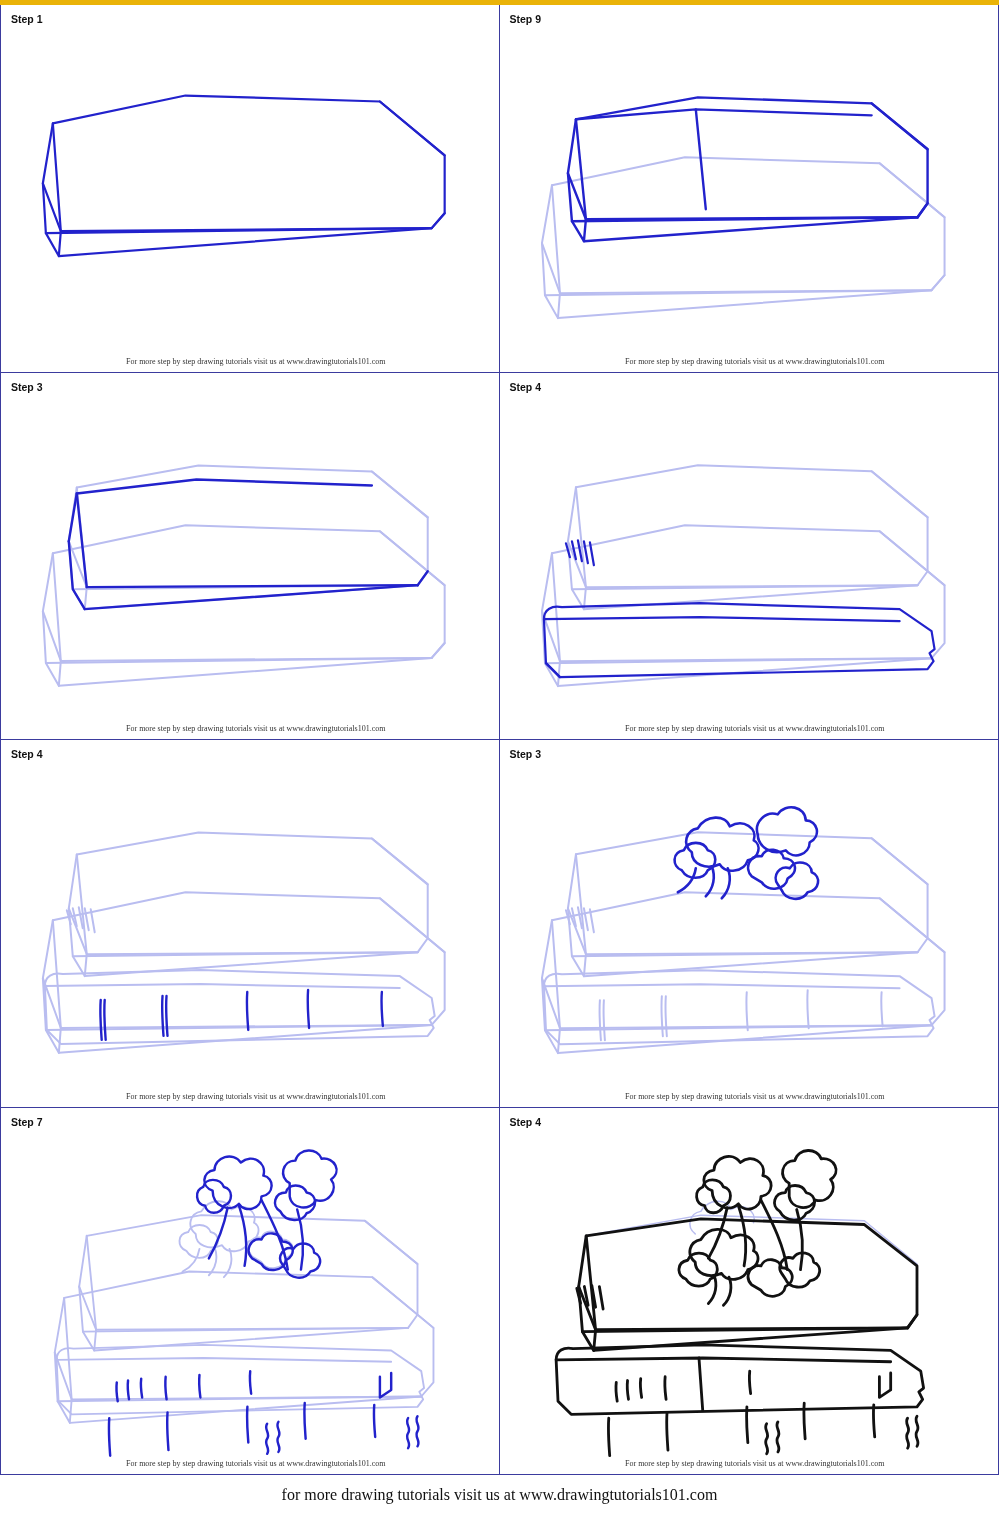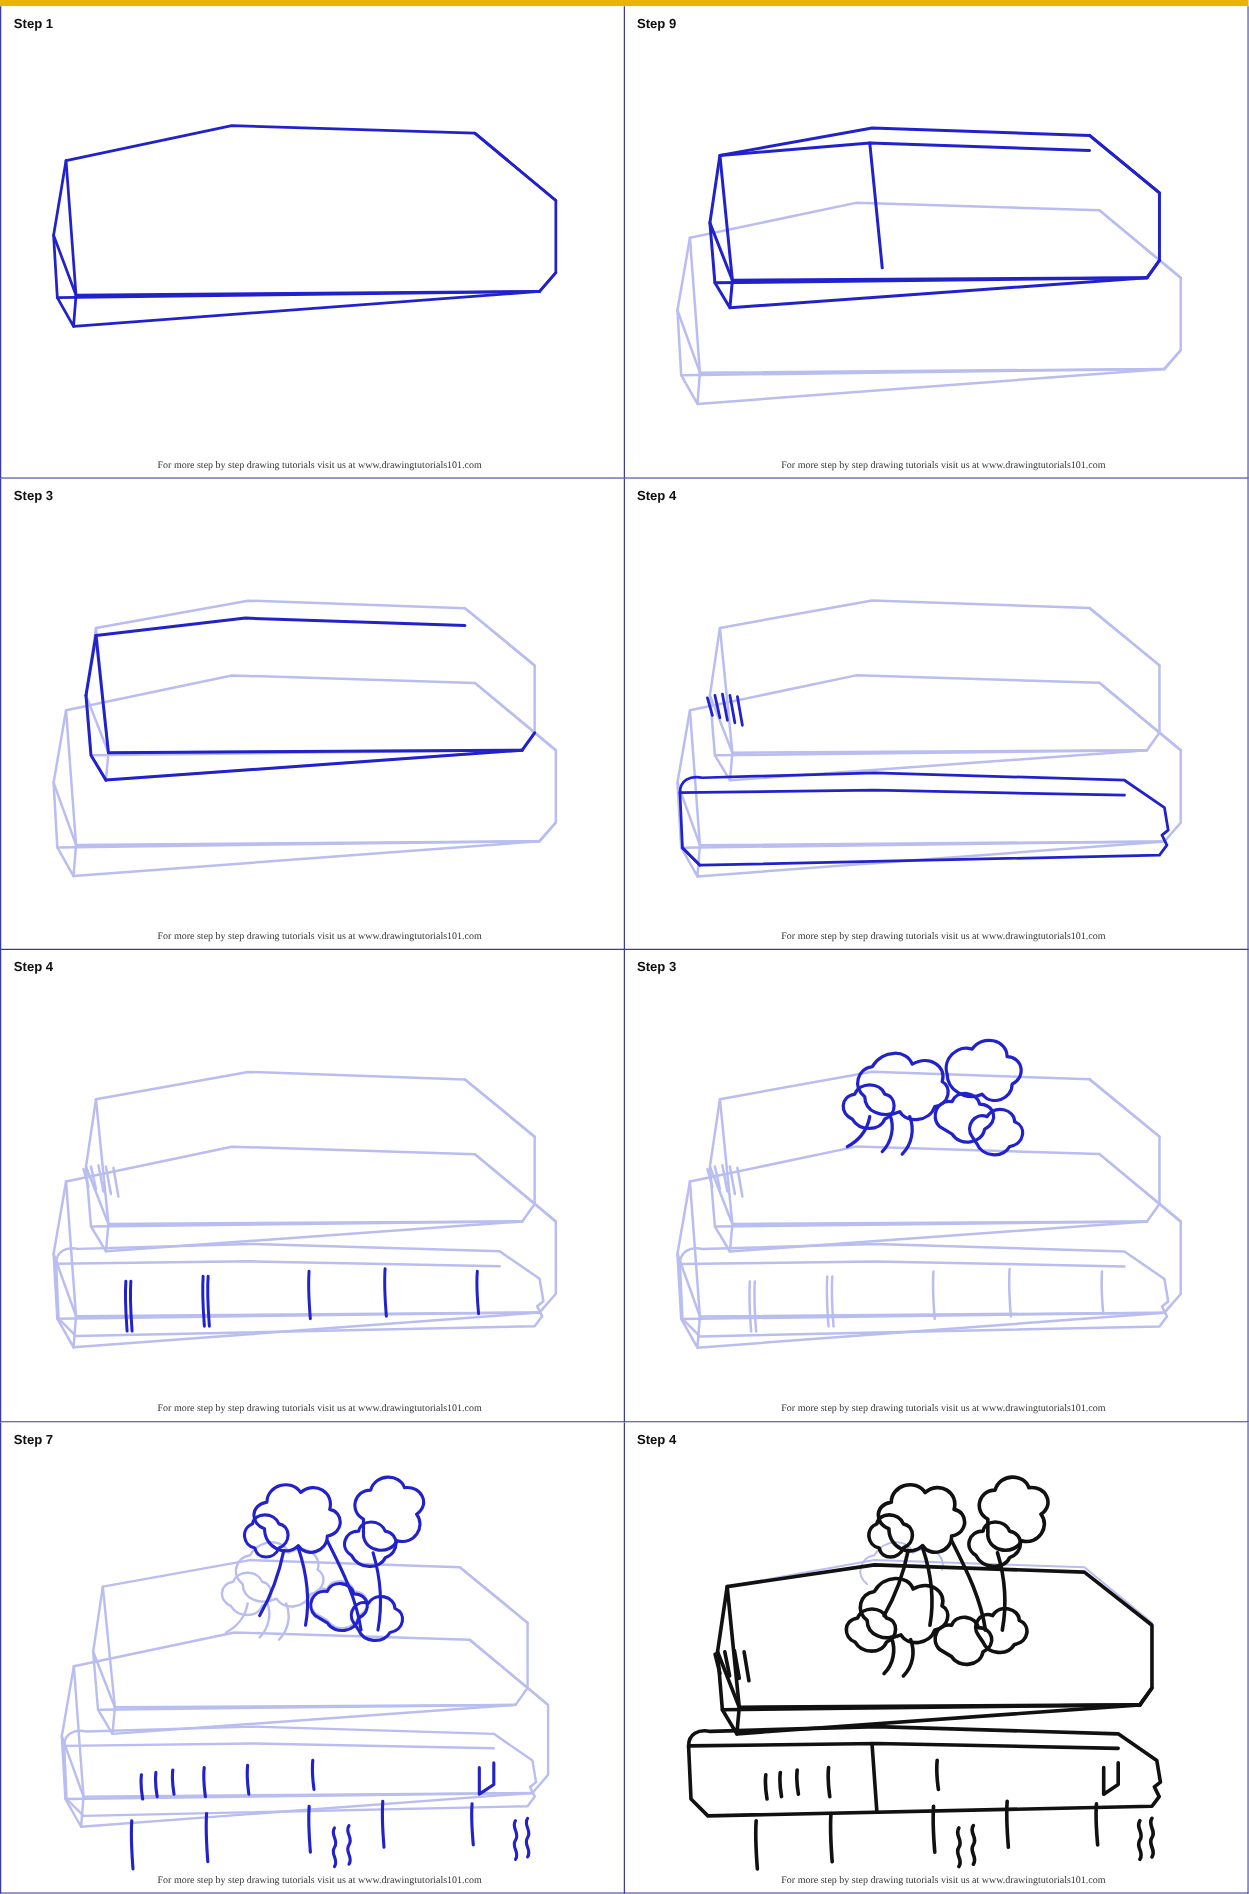--- a/index.html
+++ b/index.html
@@ -364,14 +364,17 @@
           <path d="M252 188 C244 180 250 166 262 168 C266 158 282 160 284 170 C296 170 300 184 288 190 C286 202 268 204 262 194 Z"></path>
           <path d="M284 176 C278 168 286 156 296 160 C302 150 318 154 318 164 C328 168 326 182 314 184 C308 194 292 192 288 182 Z"></path>
           <path d="M212 178 C216 188 214 200 206 208 M228 180 C232 190 230 202 222 210"></path>
         </g>
       </svg>
       <div class="credit">For more step by step drawing tutorials visit us at www.drawingtutorials101.com</div>
     </div>
 
   </div>
 
+  <div class="footer">
+    <div class="footer-text">for more drawing tutorials visit us at www.drawingtutorials101.com</div>
+  </div>
 
 </div>
 
 </body></html>

